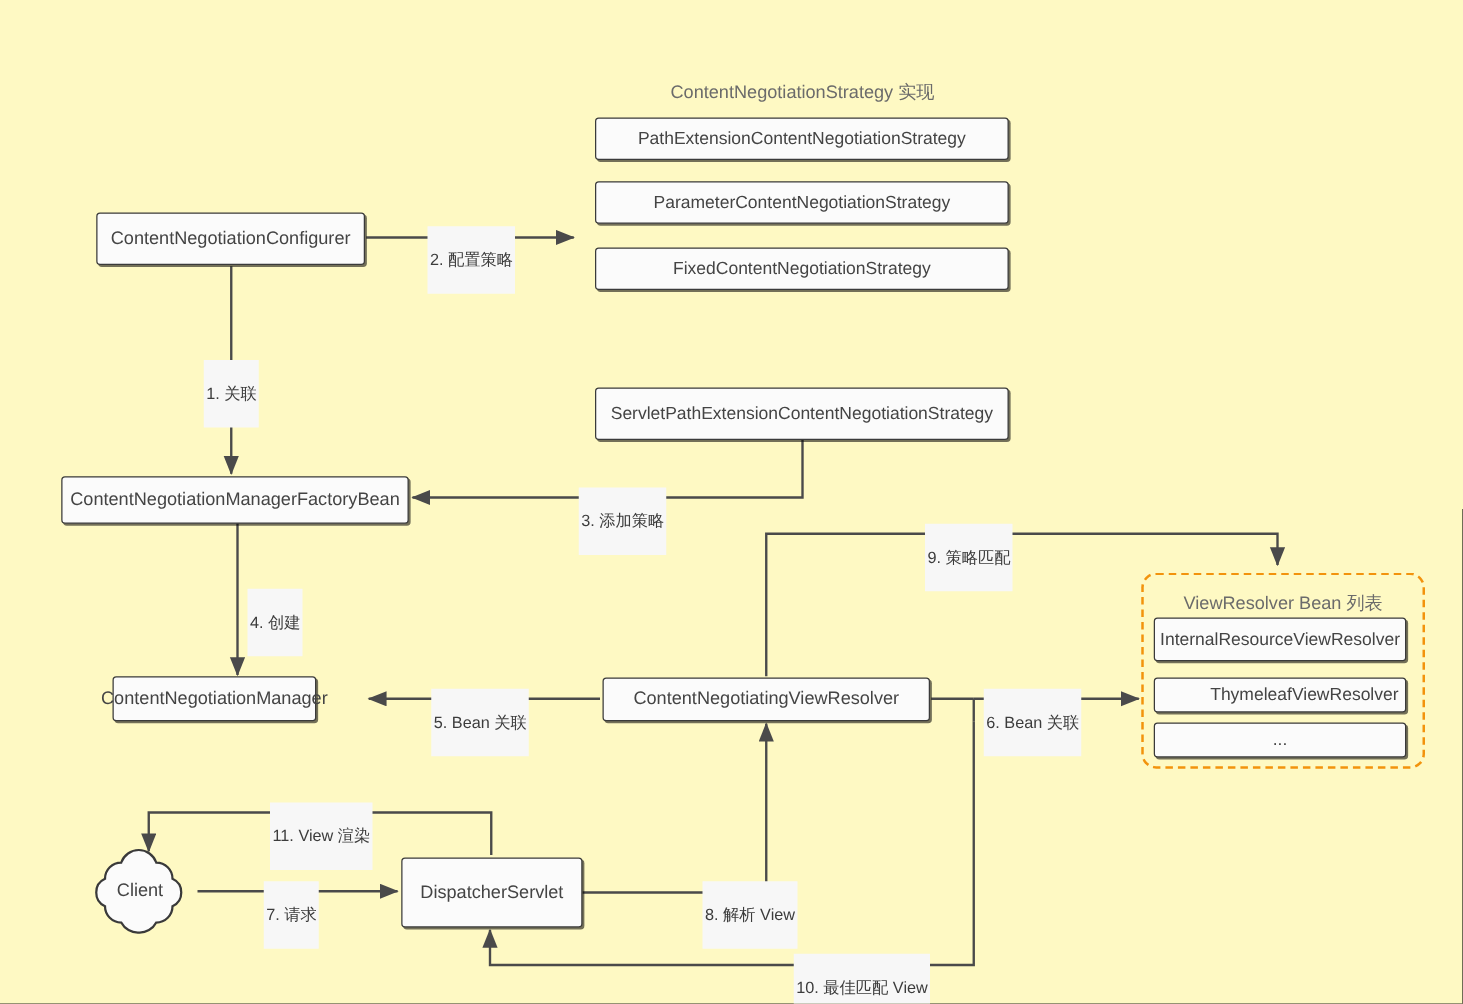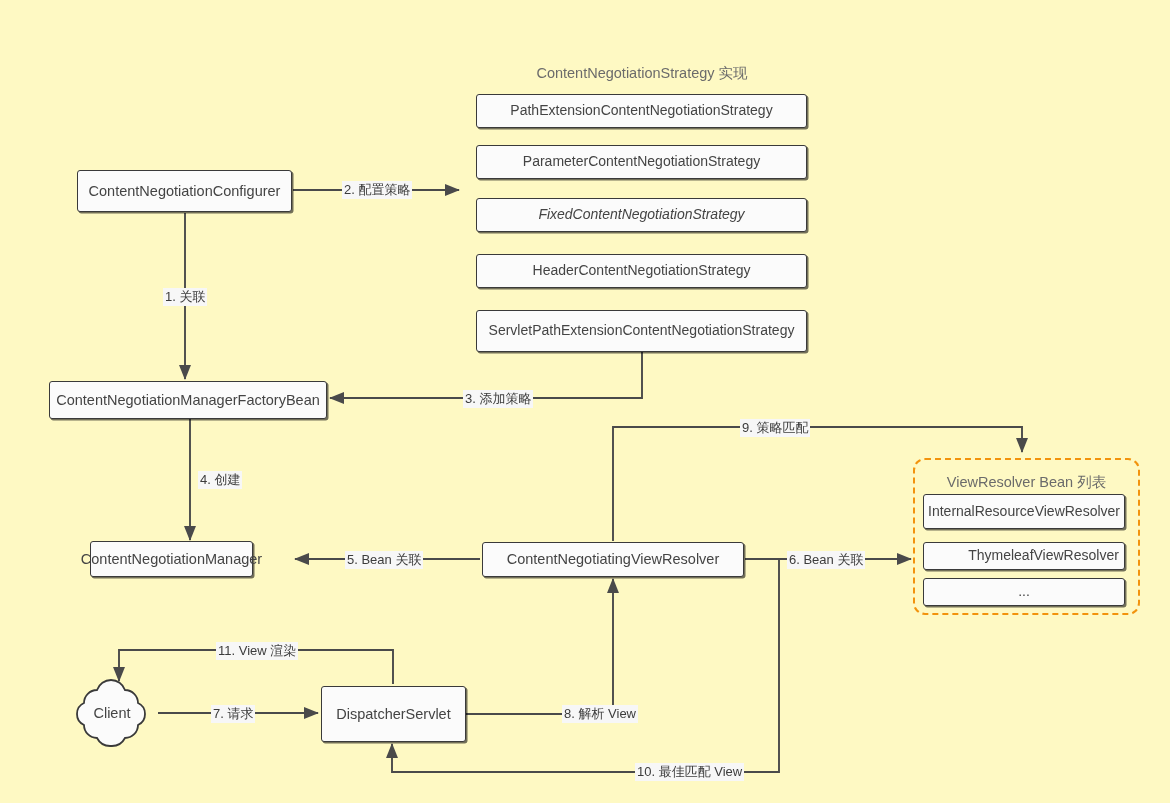--- a/index.html
+++ b/index.html
@@ -45,21 +45,21 @@
     color: #6b6b6b;
     font-size: 14.5px;
     text-align: center;
     white-space: nowrap;
   }
   .edge-label {
     position: absolute;
     background: #f7f7f7;
     color: #3c3c3c;
     font-size: 13px;
-    padding: 1px 2px;
+    padding: 19px 2px;
     white-space: nowrap;
     line-height: 1.25;
   }
   .dashed-group {
     position: absolute;
     box-sizing: border-box;
     border: 2.5px dashed #f2930d;
     border-radius: 12px;
     background: transparent;
   }
@@ -109,22 +109,21 @@
     <g stroke="#4a4a4a" stroke-width="1.9" fill="none">
       <path d="M745,559 L779,559"></path>
       <path d="M779,559 L779,577"></path>
     </g>
   </svg>
 
   <div class="group-title" style="left:476px; top:64px; width:332px;">ContentNegotiationStrategy 实现</div>
 
   <div class="node node-sm" style="left:476px; top:94px; width:331px; height:34px;">PathExtensionContentNegotiationStrategy</div>
   <div class="node node-sm" style="left:476px; top:145px; width:331px; height:34px;">ParameterContentNegotiationStrategy</div>
-  <div class="node node-sm" style="left:476px; top:198px; width:331px; height:34px;font-style:italic;">FixedContentNegotiationStrategy</div>
-  <div class="node node-sm" style="left:476px; top:254px; width:331px; height:34px;">HeaderContentNegotiationStrategy</div>
+  <div class="node node-sm" style="left:476px; top:198px; width:331px; height:34px;">FixedContentNegotiationStrategy</div>
   <div class="node node-sm" style="left:476px; top:310px; width:331px; height:42px;">ServletPathExtensionContentNegotiationStrategy</div>
 
   <div class="node" style="left:77px; top:170px; width:215px; height:42px;">ContentNegotiationConfigurer</div>
 
   <div class="node" style="left:49px; top:381px; width:278px; height:38px;">ContentNegotiationManagerFactoryBean</div>
 
   <div class="node" style="left:90px; top:541px; width:163px; height:36px;">ContentNegotiationManager</div>
 
   <div class="node" style="left:482px; top:542px; width:262px; height:35px;">ContentNegotiatingViewResolver</div>
 

